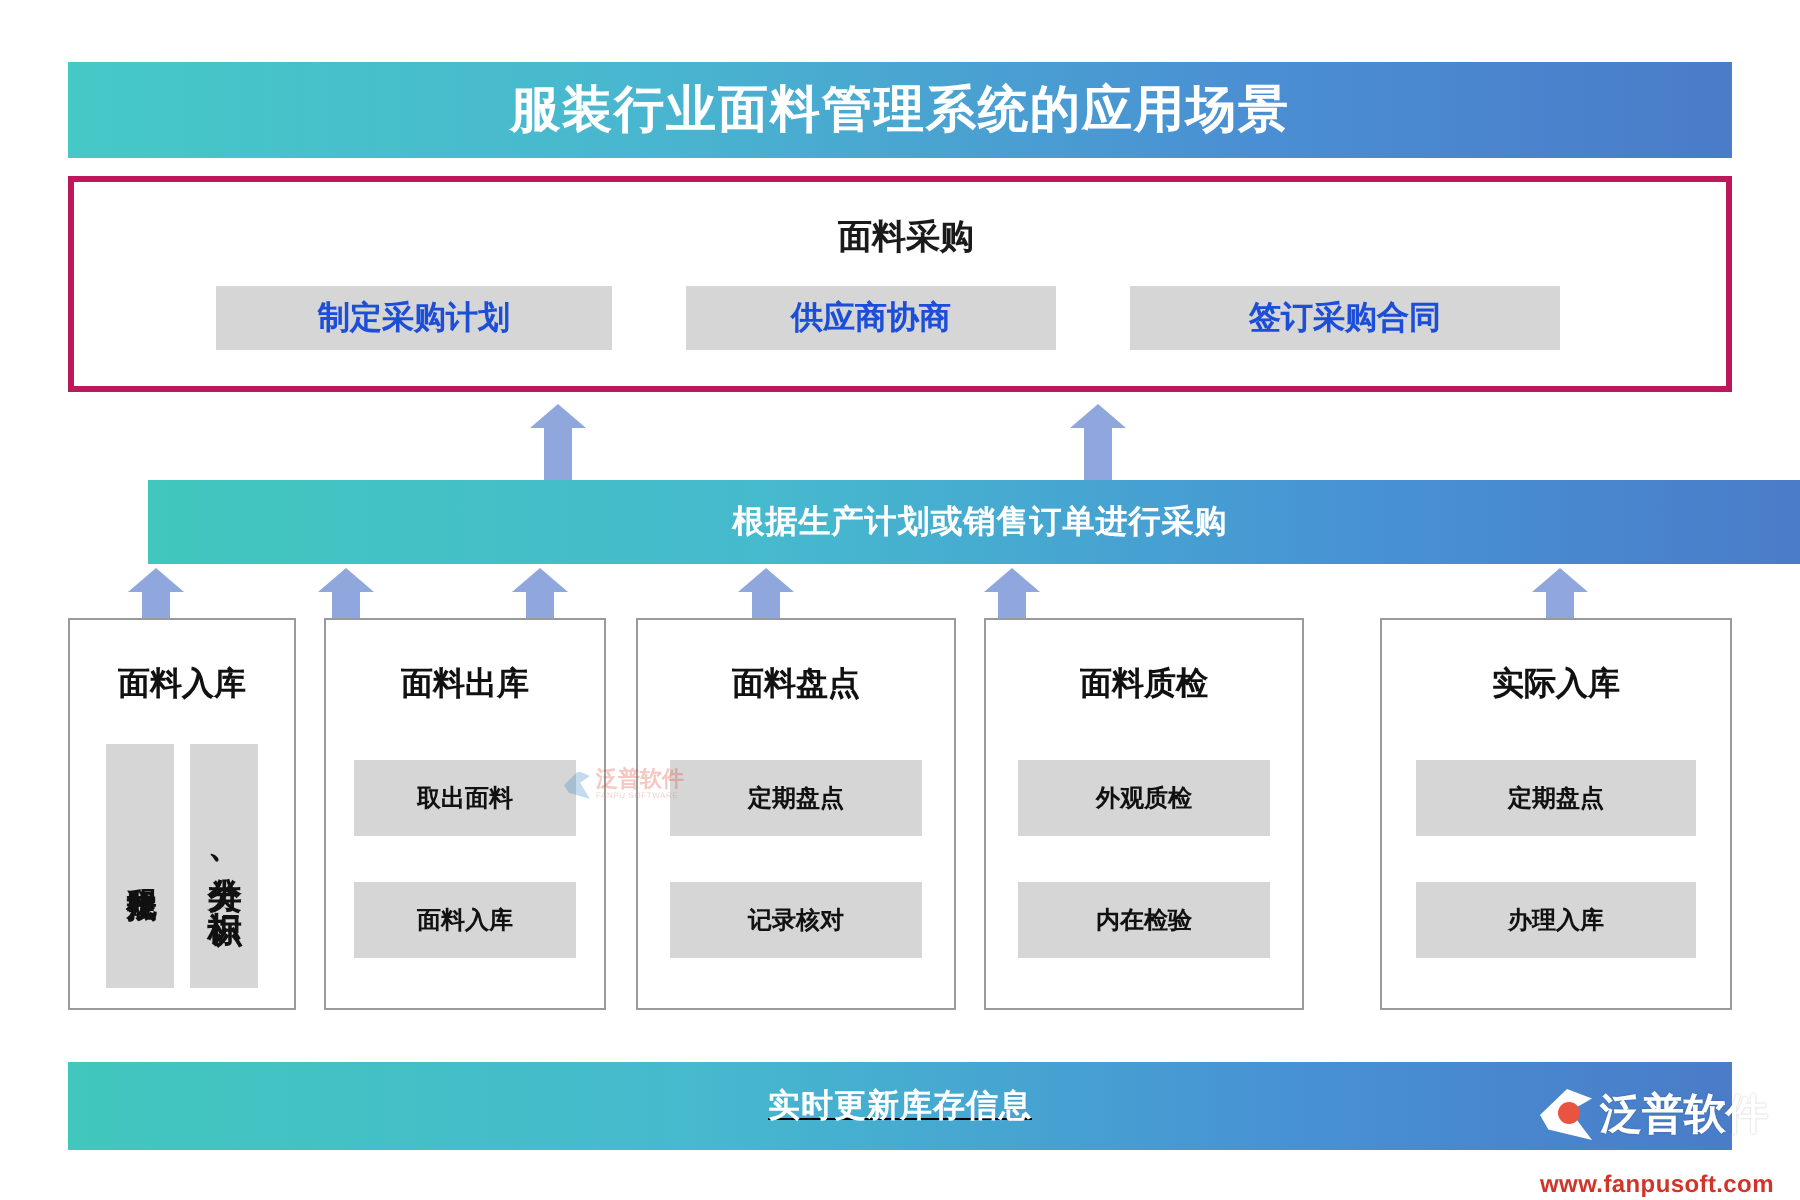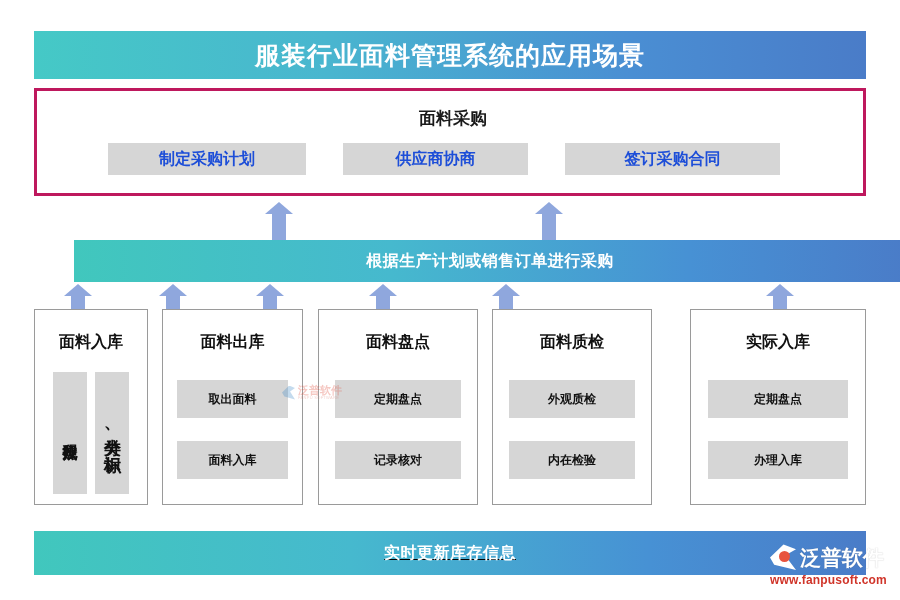--- a/index.html
+++ b/index.html
@@ -293,21 +293,21 @@
     background: #e8543f;
   }
   .logo .logo-cn {
     font-size: 21px;
     font-weight: bold;
     color: #ffffff;
     line-height: 1;
     text-shadow: 0 0 1px rgba(0,0,0,0.25);
   }
   .logo .logo-url {
-    margin-top: 2px;
+    margin-top: 14px;
     font-size: 12px;
     font-weight: bold;
     color: #d0352a;
     letter-spacing: 0.2px;
   }
 </style>
 </head>
 <body>
 
 <div class="stage">

